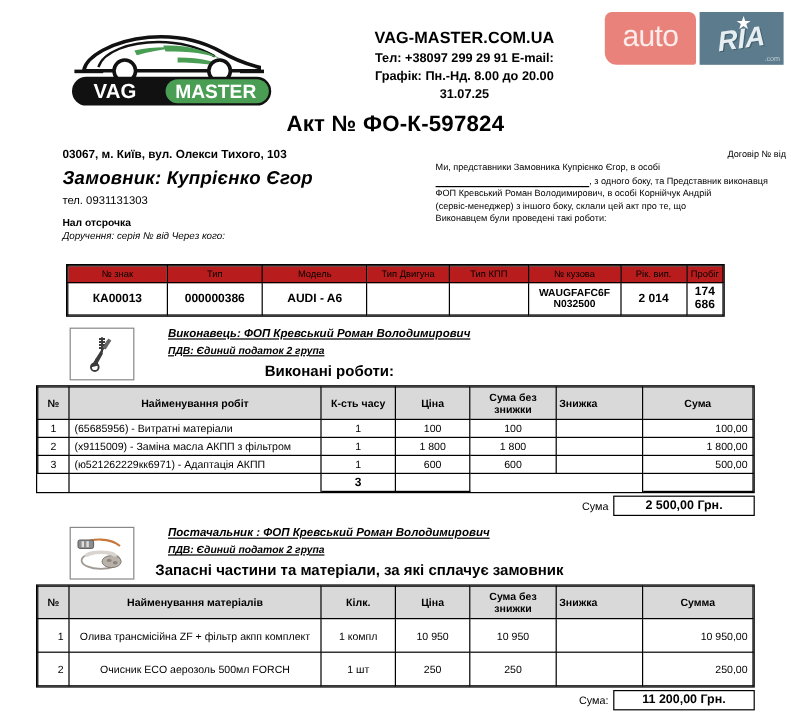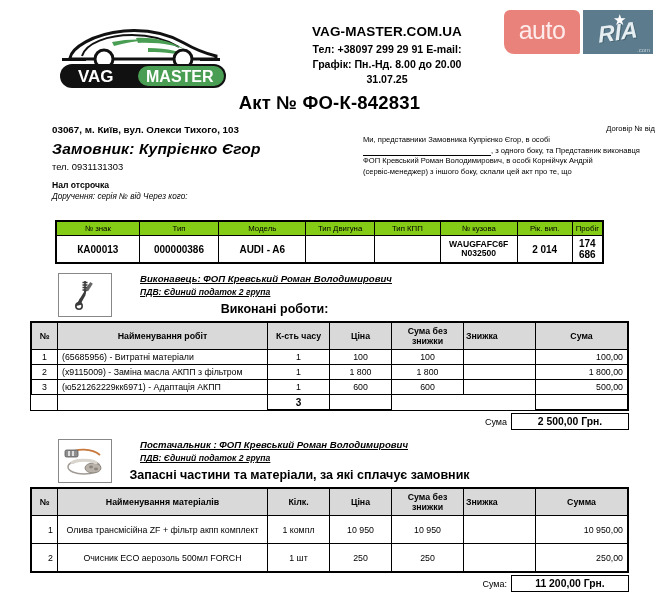--- a/index.html
+++ b/index.html
@@ -130,21 +130,21 @@
     width: 100%;
     font-size: 8.4px;
   }
   table.tbl th, table.tbl td {
     border: 1px solid #000;
     padding: 2px 3px;
     text-align: center;
     vertical-align: middle;
   }
   table.tbl th {
-    background: #84cc16;
+    background: #b91c1c;
     font-weight: normal;
     font-size: 7.8px;
   }
   .car-wrap {
     margin: 0 55px 0 55px;
     border: 1.6px solid #000;
   }
   .car-wrap table.tbl th, .car-wrap table.tbl td { border: 1px solid #000; }
   .car-wrap table.tbl td {
     font-size: 10px; font-weight: bold; height: 25px;
@@ -267,40 +267,41 @@
     <div class="ria-auto">auto</div>
     <div class="ria-ria">
       <span class="ria-star">★</span>
       <span class="ria-txt">RIA</span>
       <span class="ria-com">.com</span>
     </div>
   </div>
 </div>
 
 <div class="title-block">
-  <div class="akt-title">Акт  №  ФО-К-842831</div>
+  <div class="akt-title">Акт  №  ФО-К-597824</div>
 </div>
 
 <div class="parties">
   <div class="left-party">
     <div class="addr">03067, м. Київ, вул. Олекси Тихого, 103</div>
     <div class="customer">Замовник: Купрієнко Єгор</div>
     <div class="phone">тел. 0931131303</div>
     <div class="payterm">Нал отсрочка</div>
     <div class="doruch">Доручення: серія  №  від  Через кого:</div>
   </div>
 
   <div class="right-party">
     <div class="dogovor">Договір № від</div>
     <div class="just">Ми,  представники  Замовника    Купрієнко  Єгор,  в  особі</div>
     <div class="just">
       <span class="sig-line"></span><span>,  з одного боку, та  Представник виконавця</span>
     </div>
     <div class="just">ФОП Кревський Роман Володимирович, в особі   Корнійчук Андрій</div>
     <div class="just">(сервіс-менеджер)   з іншого боку, склали цей акт про те, що</div>
+    <div class="just">Виконавцем були проведені такі роботи:</div>
   </div>
 </div>
 
 <div class="car-wrap">
   <table class="tbl">
     <thead>
       <tr>
         <th style="width:86px">№ знак</th>
         <th style="width:82px">Тип</th>
         <th style="width:92px">Модель</th>

